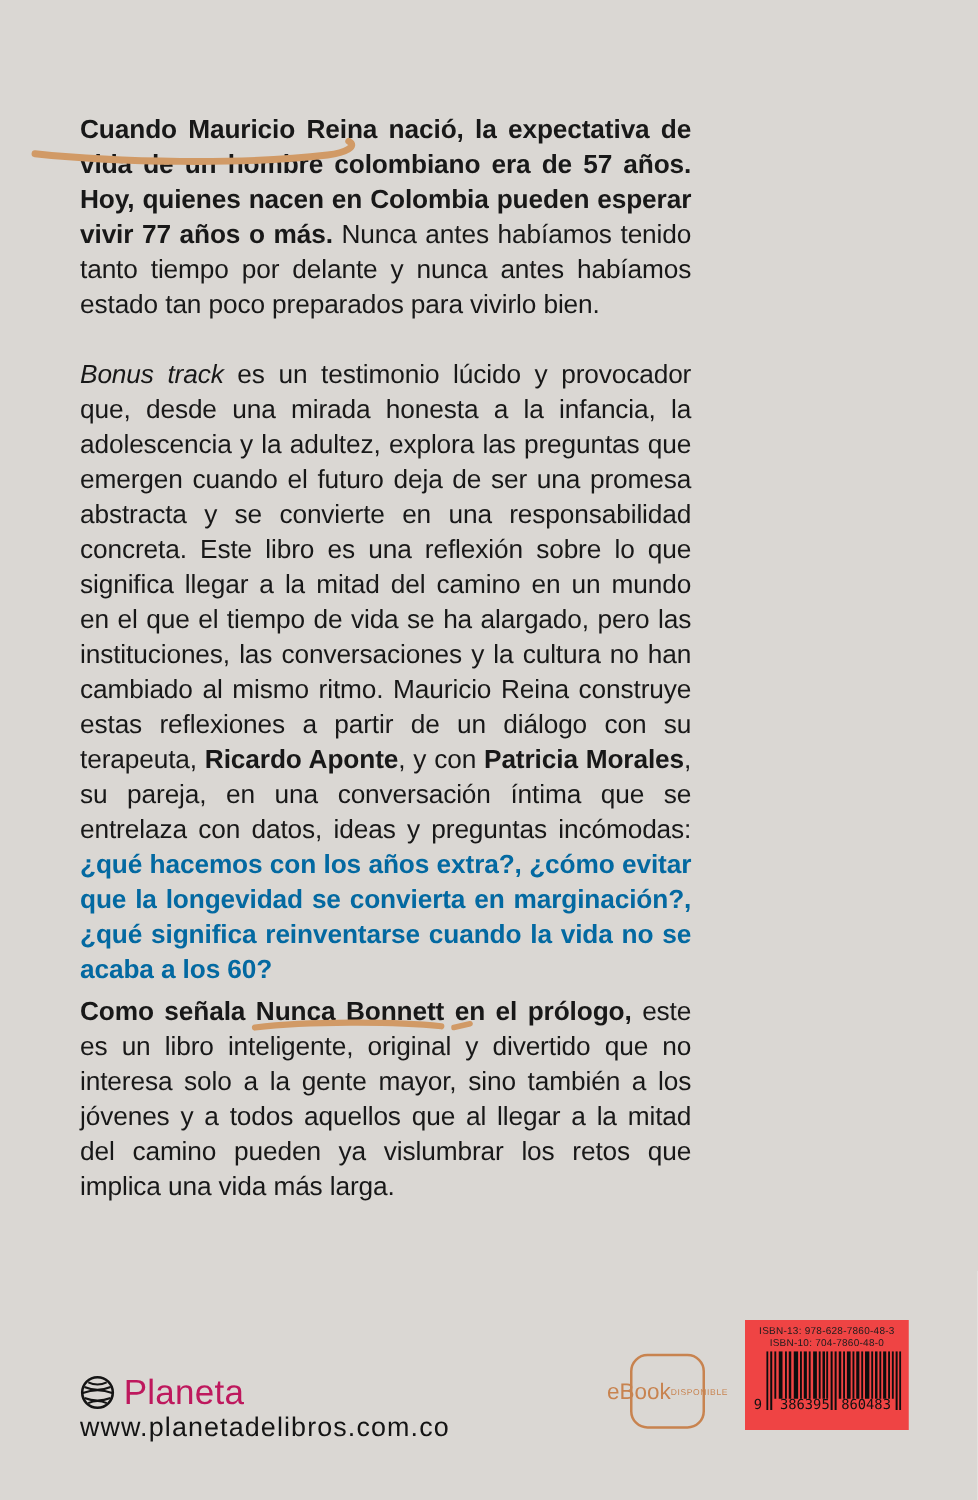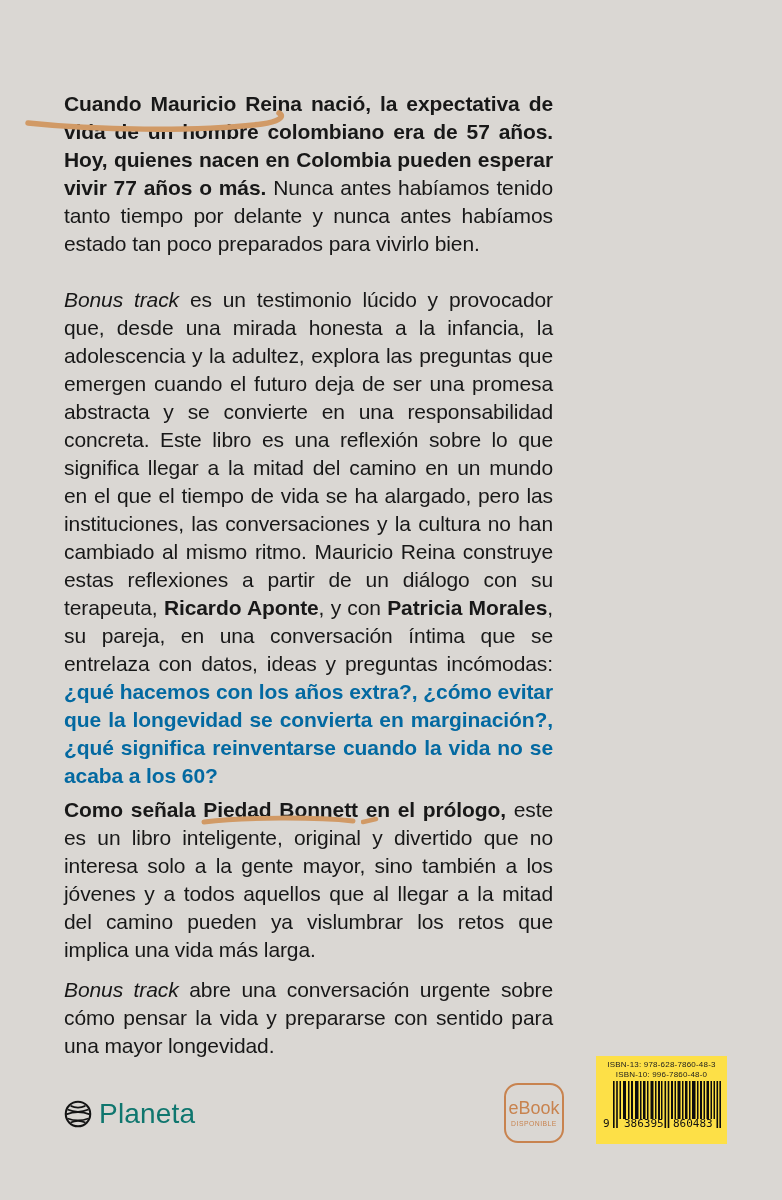--- a/index.html
+++ b/index.html
@@ -25,39 +25,39 @@
   #p4{top:976px;}
   .b{font-weight:bold;}
   .bi{font-weight:normal;font-style:italic;}
   .orange{font-weight:bold;color:#0369a1;}
   .swoosh{position:absolute;pointer-events:none;}
   
   .publisher{
     position:absolute;left:64px;top:1098px;
     display:flex;align-items:center;gap:7px;
   }
-  .publisher-name{font-size:28px;letter-spacing:0.2px;color:#0f766e;}
+  .publisher-name{font-size:28px;letter-spacing:0.2px;color:#be185d;}
   .website{
     position:absolute;left:64px;top:1130px;
     font-size:21.5px;letter-spacing:0.9px;color:#141414;
   }
   
   .ebook-badge{
     position:absolute;left:504px;top:1083px;
     width:56px;height:56px;
     border:2.5px solid #c8834f;border-radius:14px;
-    display:flex;flex-direction:column;align-items:center;justify-content:center;
+    display:flex;flex-direction:row;align-items:center;justify-content:center;
     color:#c8834f;background:transparent;
   }
   .ebook-label{font-size:18px;line-height:18px;}
   .ebook-sub{font-size:6.8px;letter-spacing:0.5px;margin-top:3px;}
   
   .barcode-box{
     position:absolute;left:596px;top:1056px;
-    width:131px;height:88px;background:#fde047;
+    width:131px;height:88px;background:#ef4444;
     box-sizing:border-box;padding:4px 6px 0 6px;
   }
   .isbn-line{
     font-size:8px;line-height:9.5px;letter-spacing:0.2px;
     color:#1c1c1c;text-align:center;white-space:nowrap;
   }
   .ean{position:relative;height:60px;margin-top:2px;}
   .ean-bars{display:block;position:absolute;left:11px;top:0;width:108px;height:47px;}
   .ean-digits{
     position:absolute;left:0;top:36px;width:100%;height:14px;
@@ -74,51 +74,51 @@
 <div class="cover">
 
   <p class="para" id="p1"><span class="b">Cuando Mauricio Reina nació, la expectativa de vida de un hombre colombiano era de 57 años. Hoy, quienes nacen en Colombia pueden esperar vivir 77 años o más.</span><span> Nunca antes habíamos tenido tanto tiempo por delante y nunca antes habíamos estado tan poco preparados para vivirlo bien.</span></p>
 
   <svg class="swoosh" style="left:24px;top:109px;" width="272" height="26" viewBox="0 0 272 26">
     <path d="M4 14 C 70 21, 170 23, 238 15 C 253 13, 262 8, 255 4" fill="none" stroke="#d19a66" stroke-width="5.5" stroke-linecap="round"></path>
   </svg>
 
   <p class="para" id="p2"><span class="bi">Bonus track</span><span> es un testimonio lúcido y provocador que, desde una mirada honesta a la infancia, la adolescencia y la adultez, explora las preguntas que emergen cuando el futuro deja de ser una promesa abstracta y se convierte en una responsabilidad concreta. Este libro es una reflexión sobre lo que significa llegar a la mitad del camino en un mundo en el que el tiempo de vida se ha alargado, pero las instituciones, las conversaciones y la cultura no han cambiado al mismo ritmo. Mauricio Reina construye estas reflexiones a partir de un diálogo con su terapeuta, </span><span class="b">Ricardo Aponte</span><span>, y con </span><span class="b">Patricia Morales</span><span>, su pareja, en una conversación íntima que se entrelaza con datos, ideas y preguntas incómodas: </span><span class="orange">¿qué hacemos con los años extra?, ¿cómo evitar que la longevidad se convierta en marginación?, ¿qué significa reinventarse cuando la vida no se acaba a los 60?</span></p>
 
-  <p class="para" id="p3"><span class="b">Como señala Piedad Bonnett en el prólogo,</span><span> este es un libro inteligente, original y divertido que no interesa solo a la gente mayor, sino también a los jóvenes y a todos aquellos que al llegar a la mitad del camino pueden ya vislumbrar los retos que implica una vida más larga.</span></p>
+  <p class="para" id="p3"><span class="b">Como señala Nunca Bonnett en el prólogo,</span><span> este es un libro inteligente, original y divertido que no interesa solo a la gente mayor, sino también a los jóvenes y a todos aquellos que al llegar a la mitad del camino pueden ya vislumbrar los retos que implica una vida más larga.</span></p>
 
   <svg class="swoosh" style="left:201px;top:814px;" width="156" height="12" viewBox="0 0 156 12">
     <path d="M3 8 C 45 3, 115 3, 152 7" fill="none" stroke="#d19a66" stroke-width="5" stroke-linecap="round"></path>
   </svg>
   <svg class="swoosh" style="left:361px;top:816px;" width="18" height="9" viewBox="0 0 18 9">
     <path d="M2 6 L 15 3" fill="none" stroke="#d19a66" stroke-width="4.5" stroke-linecap="round"></path>
   </svg>
 
-  <p class="para" id="p4"><span class="bi">Bonus track</span><span> abre una conversación urgente sobre cómo pensar la vida y prepararse con sentido para una mayor longevidad.</span></p>
 
   <div class="publisher">
     <svg width="28" height="28" viewBox="0 0 38 38">
       <circle cx="19" cy="19" r="16.6" fill="none" stroke="#141414" stroke-width="2.8"></circle>
       <path d="M9 8 Q19 12.5 29 8" fill="none" stroke="#141414" stroke-width="2.3"></path>
       <path d="M4.8 13 Q19 19 33.2 13" fill="none" stroke="#141414" stroke-width="2.3"></path>
       <path d="M3 19.5 Q19 13.5 35 19.5" fill="none" stroke="#141414" stroke-width="2.3"></path>
       <path d="M4.8 25 Q19 30.5 33.2 25" fill="none" stroke="#141414" stroke-width="2.3"></path>
       <path d="M9 30.5 Q19 26 29 30.5" fill="none" stroke="#141414" stroke-width="2.3"></path>
     </svg>
     <span class="publisher-name">Planeta</span>
   </div>
+  <div class="website">www.planetadelibros.com.co</div>
 
   <div class="ebook-badge">
     <span class="ebook-label">eBook</span>
     <span class="ebook-sub">DISPONIBLE</span>
   </div>
 
   <div class="barcode-box">
     <div class="isbn-line">ISBN-13: 978-628-7860-48-3</div>
-    <div class="isbn-line">ISBN-10: 996-7860-48-0</div>
+    <div class="isbn-line">ISBN-10: 704-7860-48-0</div>
     <div class="ean">
       <svg class="ean-bars" viewBox="0 0 108 47" preserveAspectRatio="none">
         <path fill="#0d0d0d" d="
           M0 0h1.6v47h-1.6z M3.2 0h1.6v47h-1.6z
           M6.5 0h1.5v38h-1.5z M10 0h3v38h-3z M15 0h1.5v38h-1.5z M18 0h2v38h-2z
           M22 0h3.5v38h-3.5z M27 0h1.5v38h-1.5z M30 0h2.5v38h-2.5z M34 0h1.5v38h-1.5z
           M37.5 0h3v38h-3z M42 0h1.5v38h-1.5z M45 0h2v38h-2z M48 0h1.5v38h-1.5z
           M51.5 0h1.6v47h-1.6z M54.7 0h1.6v47h-1.6z
           M58 0h2v38h-2z M61.5 0h1.5v38h-1.5z M64.5 0h3v38h-3z M69 0h1.5v38h-1.5z
           M72 0h2.5v38h-2.5z M76 0h1.5v38h-1.5z M79 0h3.5v38h-3.5z M84 0h1.5v38h-1.5z

